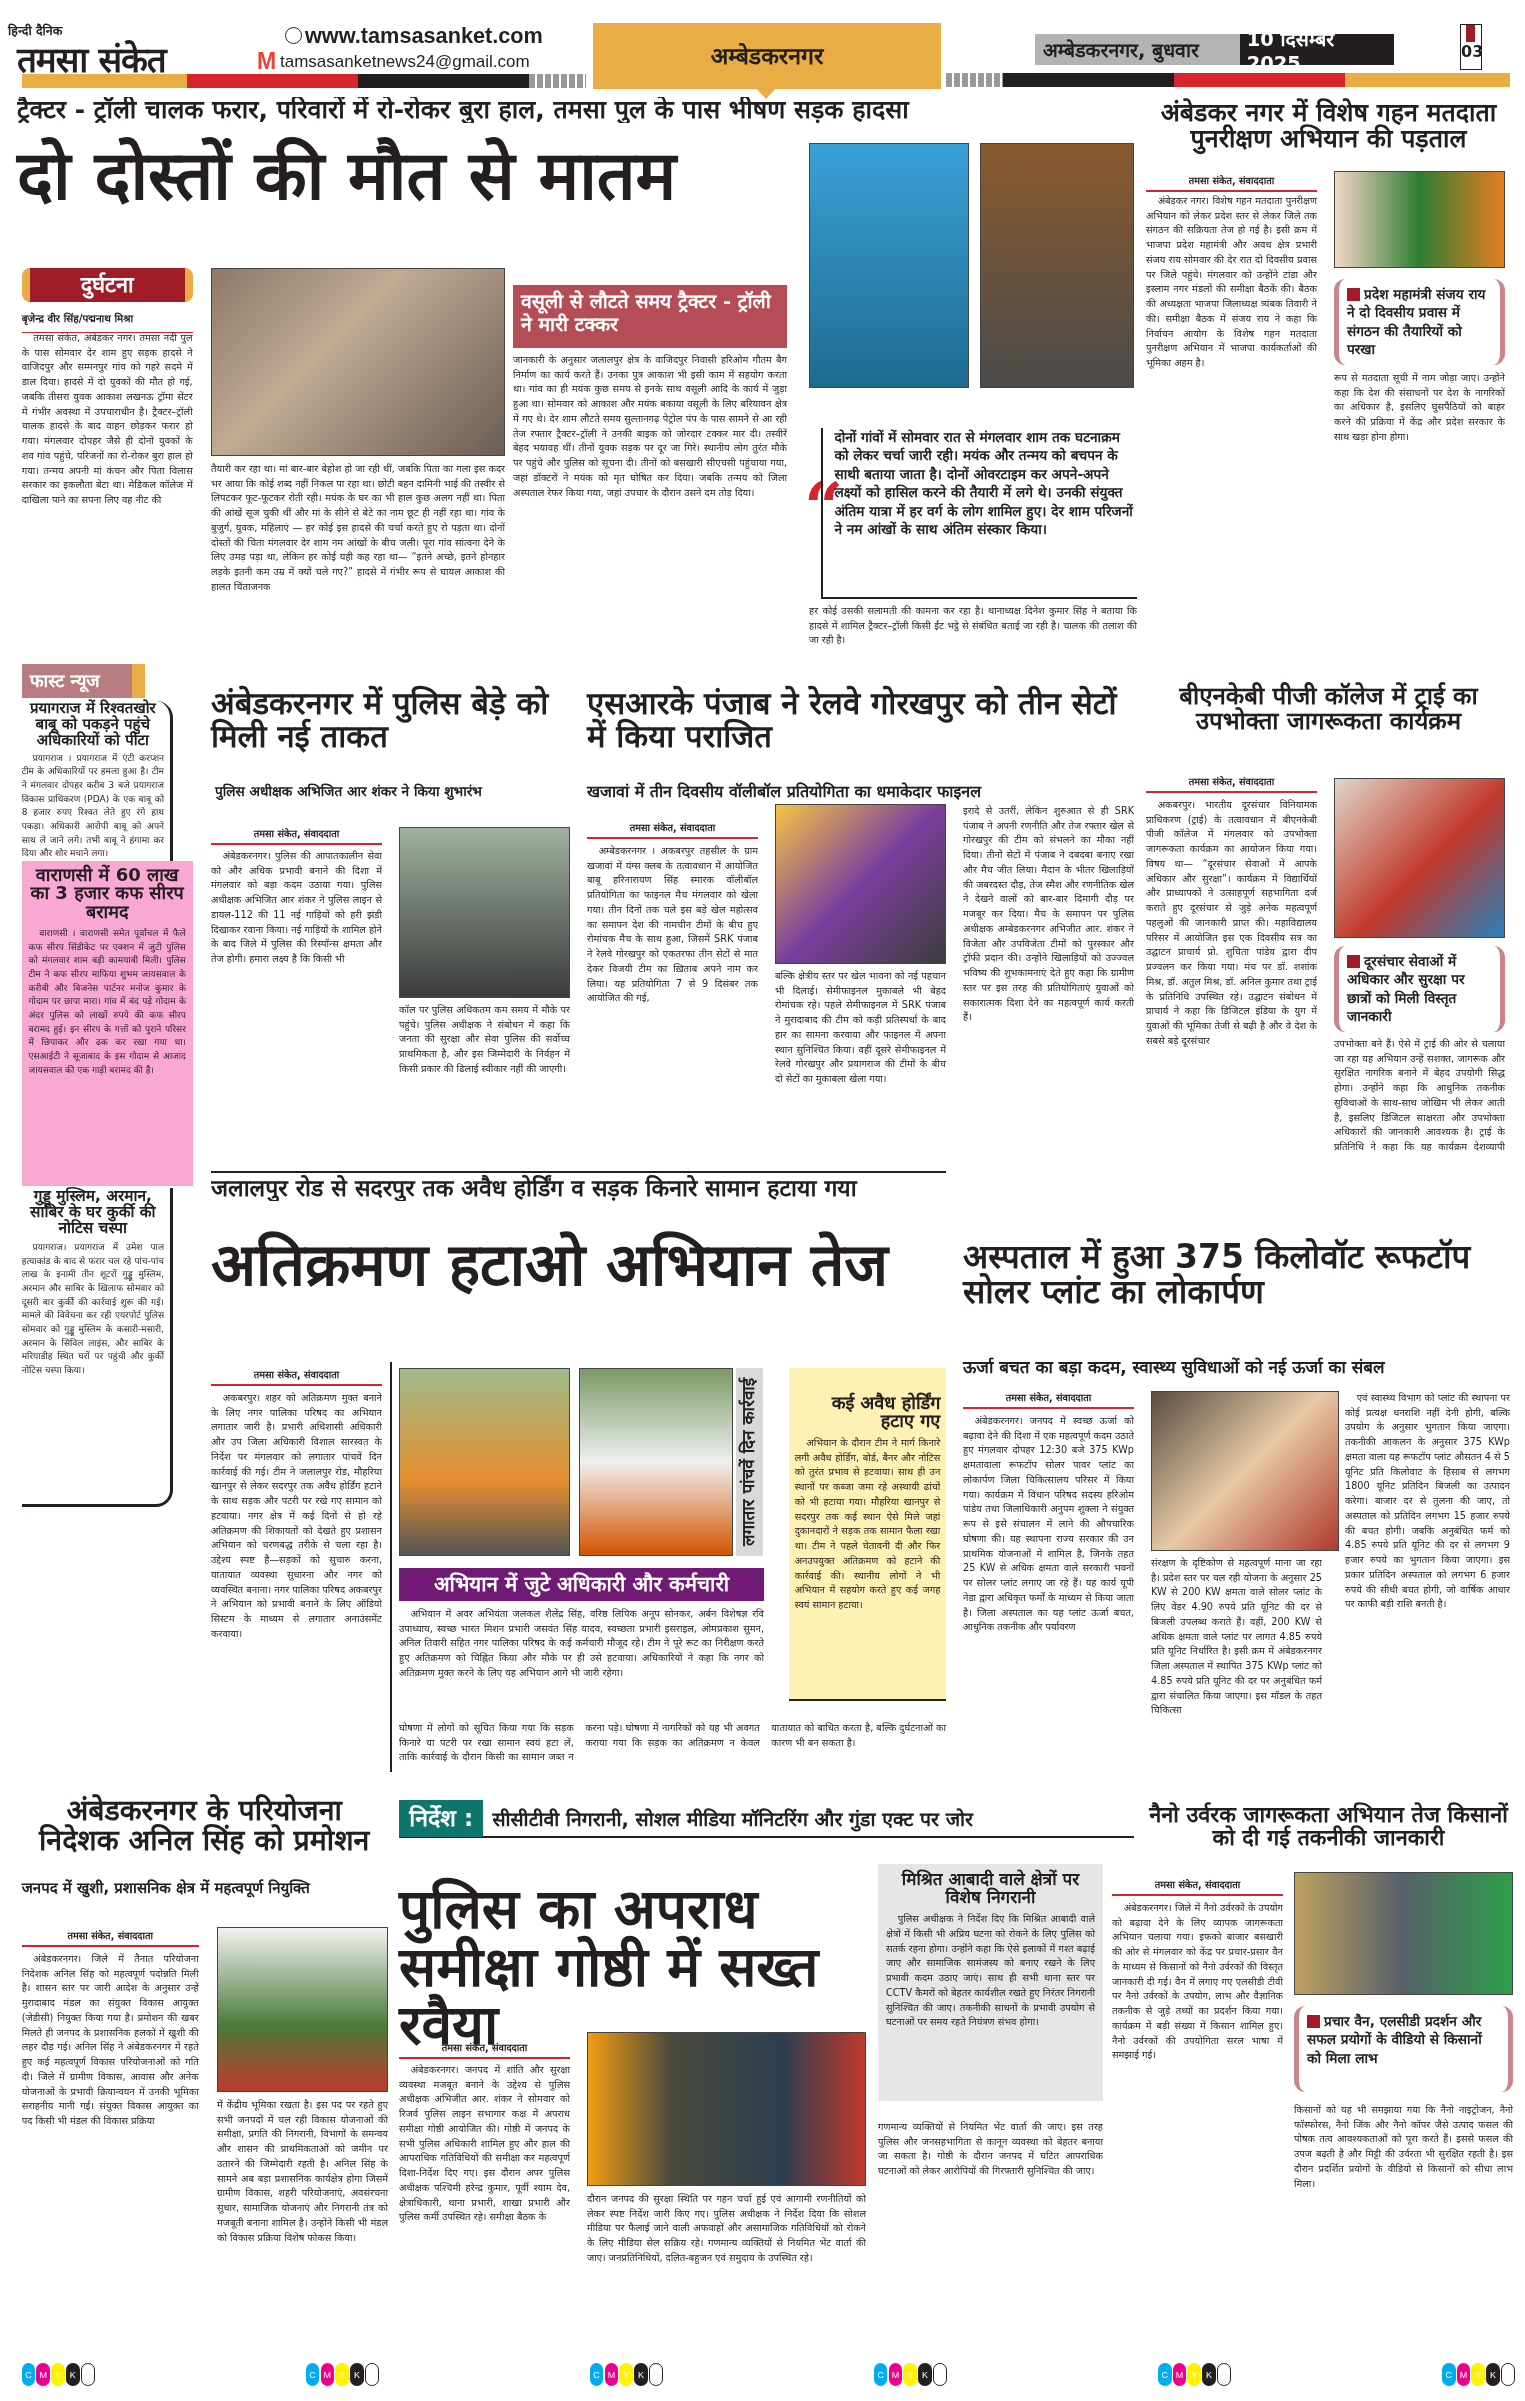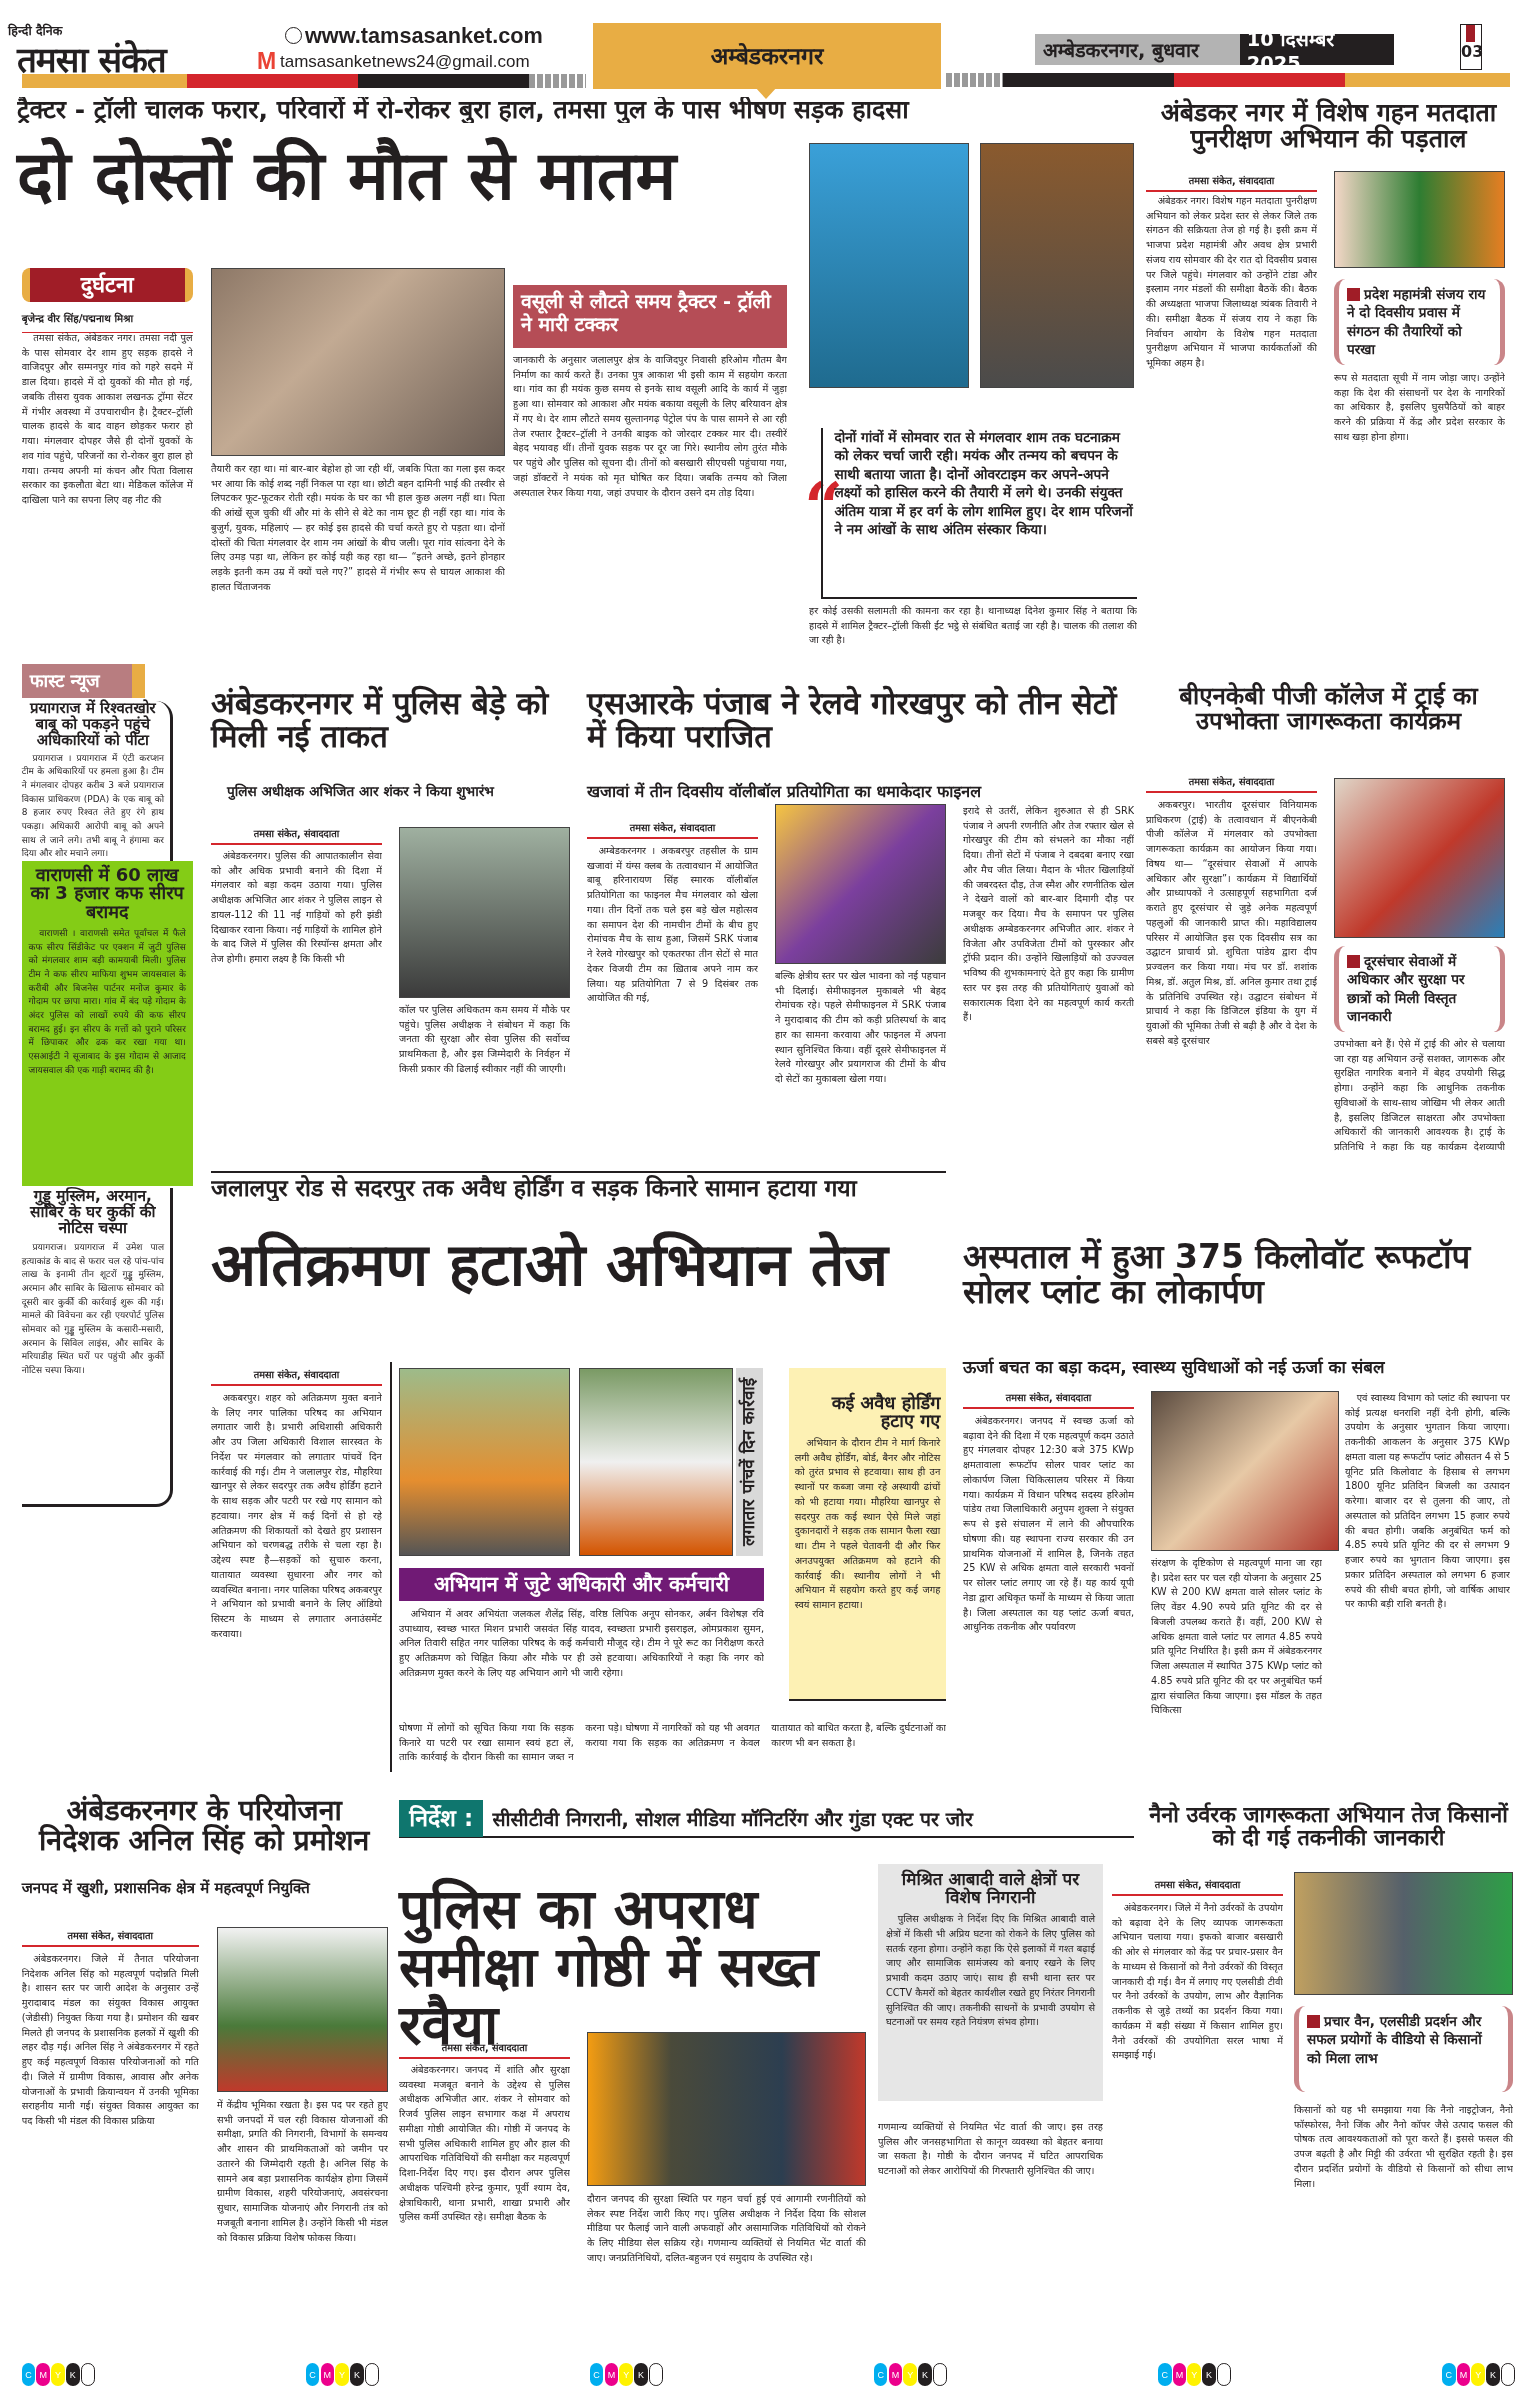--- a/index.html
+++ b/index.html
@@ -19,21 +19,21 @@
   .pagebox { border: 1.7px solid #231f20; font-size: 16px; font-weight: bold; text-align:center; }
 
   .hl { font-weight: bold; line-height: 1.05; color: #231f20; }
   .byline { font-size: 9.7px; font-weight: bold; border-bottom: 2.9px solid #d4262c; padding-bottom: 3.4px; text-align: center; }
   .body { font-size: 9.7px; line-height: 1.52; text-align: justify; color: #231f20; }
   .photo { background: linear-gradient(135deg,#8d7867,#c2aa93 40%,#6b5d54); border: 1.1px solid #444; }
   .redbar { background: #b54d56; color: #fff; font-weight: bold; }
   .pillbox { border-left: 5.7px solid #c98588; border-right: 5.7px solid #c98588; border-radius: 11.4px; padding: 5.7px 8px; }
   .pillbox .sq { display:inline-block; width: 12.5px; height: 12.5px; background: #a01d27; margin-right: 4.6px; vertical-align: middle; }
   .quote { border-left: 2.3px solid #231f20; border-bottom: 2.3px solid #231f20; font-size: 17px; font-weight: bold; line-height: 1.35; padding: 0 0 5.7px 11.4px; }
-  .cream { background: #84cc16; }
+  .cream { background: #f9a8d4; }
   .yellow { background: #fdf1b4; }
   .grey { background: #e6e6e6; }
   .divider-v { background: #231f20; width: 2.3px; }
   .cmyk { display:flex; gap: 1.1px; }
   .cmyk span { width: 13.7px; height: 23px; border-radius: 6.8px; color:#fff; font-size: 9px; display:flex; align-items:center; justify-content:center; font-family:"Liberation Sans",sans-serif; }
 </style>
 </head>
 <body>
 
 <div class="abs" style="left:0;top:0;width:1526px;height:86px;">
@@ -104,21 +104,21 @@
 <div class="abs cream" style="left:21.7px;top:861px;width:171px;height:325px;padding:4.6px 6.8px;">
   <div class="hl" style="font-size:18px;text-align:center;">वाराणसी में 60 लाख का 3 हजार कफ सीरप बरामद</div>
   <div class="body" style="font-size:9px;margin-top:4.6px;text-indent:1.2em;">वाराणसी । वाराणसी समेत पूर्वांचल में फैले कफ सीरप सिंडीकेट पर एक्शन में जुटी पुलिस को मंगलवार शाम बड़ी कामयाबी मिली। पुलिस टीम ने कफ सीरप माफिया शुभम जायसवाल के करीबी और बिजनेस पार्टनर मनोज कुमार के गोदाम पर छापा मारा। गांव में बंद पड़े गोदाम के अंदर पुलिस को लाखों रुपये की कफ सीरप बरामद हुई। इन सीरप के गत्तों को पुराने परिसर में छिपाकर और ढक कर रखा गया था। एसआईटी ने सूजाबाद के इस गोदाम से आजाद जायसवाल की एक गाड़ी बरामद की है।</div>
 </div>
 <div class="abs" style="left:21.7px;top:1188px;width:151px;height:319px;border-right:3.4px solid #231f20;border-bottom:3.4px solid #231f20;border-bottom-right-radius:17px;padding-right:5.7px;">
   <div class="hl" style="font-size:15.4px;text-align:center;">गुड्डू मुस्लिम, अरमान, साबिर के घर कुर्की की नोटिस चस्पा</div>
   <div class="body" style="font-size:9px;margin-top:4.6px;text-indent:1.2em;">प्रयागराज। प्रयागराज में उमेश पाल हत्याकांड के बाद से फरार चल रहे पांच-पांच लाख के इनामी तीन शूटरों गुड्डू मुस्लिम, अरमान और साबिर के खिलाफ सोमवार को दूसरी बार कुर्की की कार्रवाई शुरू की गई। मामले की विवेचना कर रही एयरपोर्ट पुलिस सोमवार को गुड्डू मुस्लिम के कसारी-मसारी, अरमान के सिविल लाइंस, और साबिर के मरियाडीह स्थित घरों पर पहुंची और कुर्की नोटिस चस्पा किया।</div>
 </div>
 
 <div class="abs hl" style="left:211px;top:687px;width:359px;font-size:31px;">अंबेडकरनगर में पुलिस बेड़े को मिली नई ताकत</div>
-<div class="abs hl" style="left:227px;top:784px;width:359px;font-size:13.7px;white-space:nowrap;">पुलिस अधीक्षक अभिजित आर शंकर ने किया शुभारंभ</div>
+<div class="abs hl" style="left:215px;top:784px;width:359px;font-size:13.7px;white-space:nowrap;">पुलिस अधीक्षक अभिजित आर शंकर ने किया शुभारंभ</div>
 <div class="abs byline" style="left:211px;top:827px;width:171px;">तमसा संकेत, संवाददाता</div>
 <div class="abs body" style="left:211px;top:849px;width:171px;height:302px;overflow:hidden;text-indent:1.2em;">अंबेडकरनगर। पुलिस की आपातकालीन सेवा को और अधिक प्रभावी बनाने की दिशा में मंगलवार को बड़ा कदम उठाया गया। पुलिस अधीक्षक अभिजित आर शंकर ने पुलिस लाइन से डायल-112 की 11 नई गाड़ियों को हरी झंडी दिखाकर रवाना किया। नई गाड़ियों के शामिल होने के बाद जिले में पुलिस की रिस्पॉन्स क्षमता और तेज होगी। हमारा लक्ष्य है कि किसी भी</div>
 <div class="abs photo" style="left:399px;top:827px;width:171px;height:171px;background:linear-gradient(180deg,#9fb0a0,#3b3b3b);"></div>
 <div class="abs body" style="left:399px;top:1003px;width:171px;height:148px;overflow:hidden;">कॉल पर पुलिस अधिकतम कम समय में मौके पर पहुंचे। पुलिस अधीक्षक ने संबोधन में कहा कि जनता की सुरक्षा और सेवा पुलिस की सर्वोच्च प्राथमिकता है, और इस जिम्मेदारी के निर्वहन में किसी प्रकार की ढिलाई स्वीकार नहीं की जाएगी।</div>
 
 <div class="abs hl" style="left:587px;top:687px;width:547px;font-size:31px;">एसआरके पंजाब ने रेलवे गोरखपुर को तीन सेटों में किया पराजित</div>
 <div class="abs hl" style="left:587px;top:784px;width:547px;font-size:16px;white-space:nowrap;">खजावां में तीन दिवसीय वॉलीबॉल प्रतियोगिता का धमाकेदार फाइनल</div>
 <div class="abs byline" style="left:587px;top:821px;width:171px;">तमसा संकेत, संवाददाता</div>
 <div class="abs body" style="left:587px;top:844px;width:171px;height:308px;overflow:hidden;text-indent:1.2em;">अम्बेडकरनगर । अकबरपुर तहसील के ग्राम खजावां में यंग्स क्लब के तत्वावधान में आयोजित बाबू हरिनारायण सिंह स्मारक वॉलीबॉल प्रतियोगिता का फाइनल मैच मंगलवार को खेला गया। तीन दिनों तक चले इस बड़े खेल महोत्सव का समापन देश की नामचीन टीमों के बीच हुए रोमांचक मैच के साथ हुआ, जिसमें SRK पंजाब ने रेलवे गोरखपुर को एकतरफा तीन सेटों से मात देकर विजयी टीम का ख़िताब अपने नाम कर लिया। यह प्रतियोगिता 7 से 9 दिसंबर तक आयोजित की गई,</div>
 <div class="abs photo" style="left:775px;top:804px;width:171px;height:160px;background:linear-gradient(135deg,#f5c542,#7b3f9e 50%,#3c3c3c);"></div>

